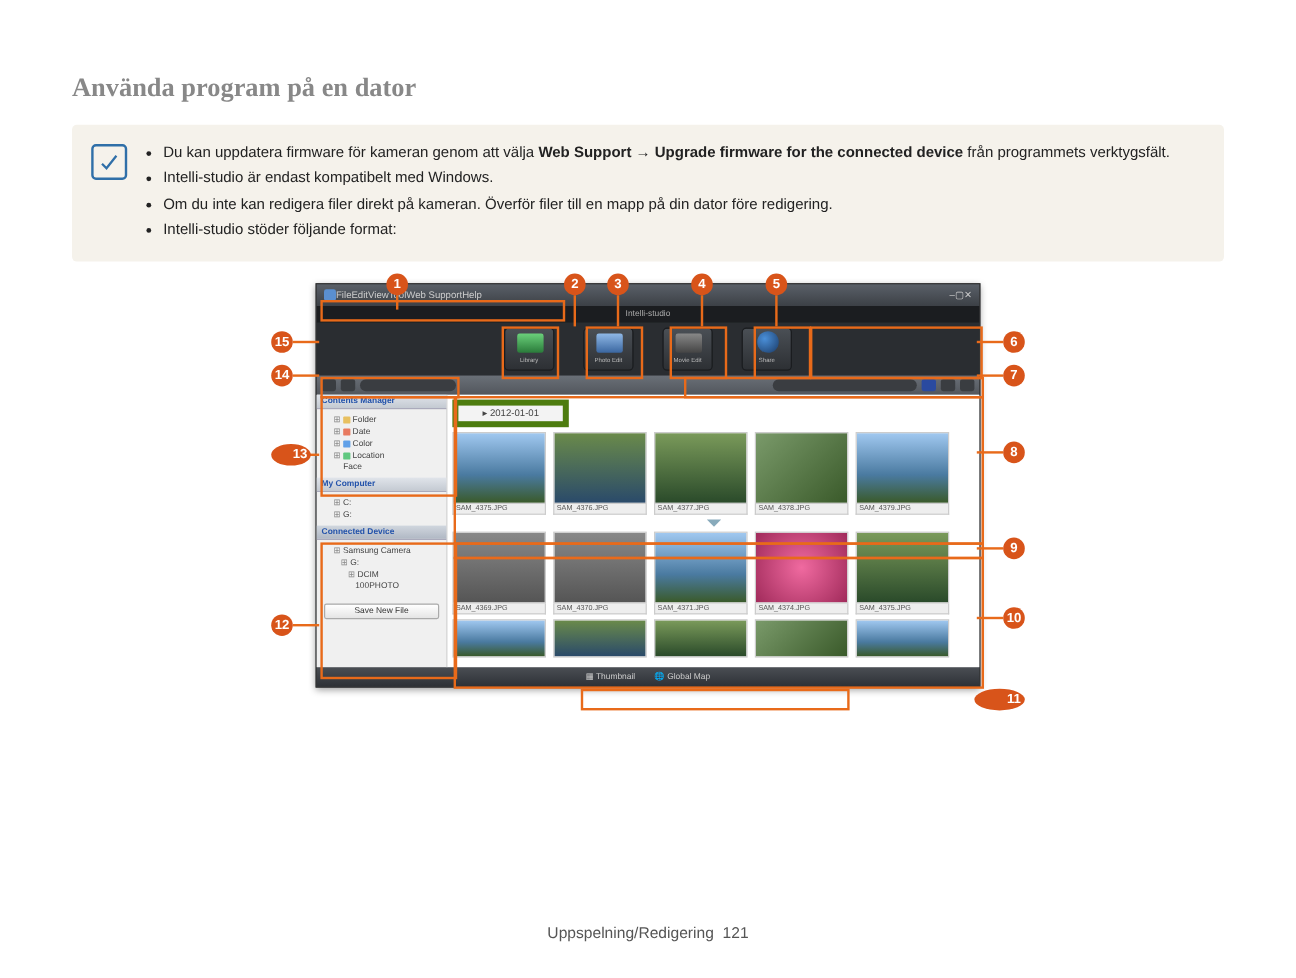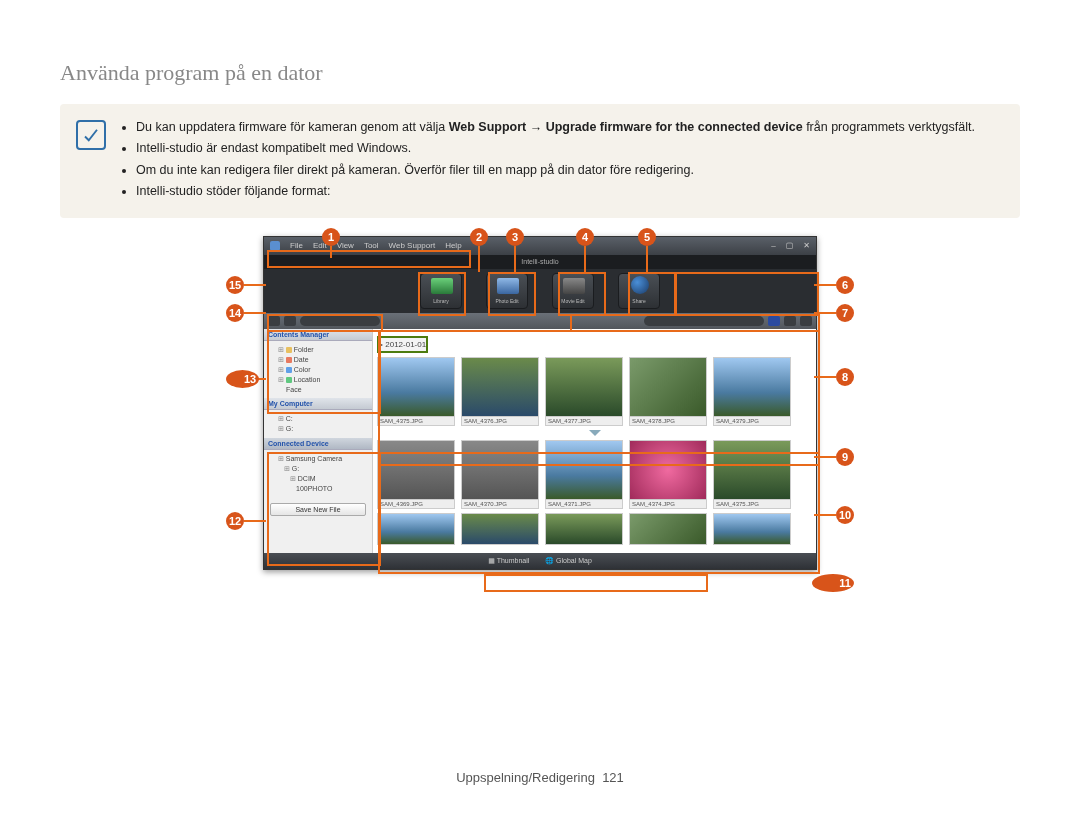--- a/index.html
+++ b/index.html
@@ -10,21 +10,21 @@
     width: 1080px;
     height: 815px;
     position: relative;
     color: #333;
   }
   .page {
     padding: 60px 60px 0 60px;
   }
   .page-title {
     font-size: 22px;
-    font-weight: 400;
+    font-weight: 700;
     color: #888;
     font-family: "Times New Roman", serif;
     margin: 0 0 18px 0;
   }
   .section-pill {
     display: inline-block;
     background: #545554;
     color: #fff;
     border-radius: 16px;
     padding: 6px 18px;
@@ -71,21 +71,20 @@
     border: 1px solid #333;
     background: #3a3e43;
     box-shadow: 0 2px 6px rgba(0,0,0,0.4);
     position: relative;
   }
   .menubar {
     height: 18px;
     background: linear-gradient(#5a6068, #3c4046);
     display: flex;
     align-items: center;
-    gap: 10px;
     padding: 0 6px;
     font-size: 8px;
     color: #ccc;
   }
   .menubar .spacer { flex: 1; }
   .branding-bar {
     height: 14px;
     background: #1b1d20;
     color: #aaa;
     font-size: 7px;
@@ -163,23 +162,23 @@
 
   .gallery {
     flex: 1;
     background: #fff;
     padding: 4px;
     overflow: hidden;
   }
   .date-hdr {
     font-size: 8px;
     color: #444;
-    padding: 2px 0;
+    padding: 2px 20px;
     background: #f3f3f3;
-    border: 2px solid #4d7c0f;
+    border: 5px solid #4d7c0f;
     margin-bottom: 4px;
     display: inline-block;
   }
   .thumb-row { display: flex; gap: 6px; margin-bottom: 4px; }
   .thumb {
     width: 76px;
     height: 58px;
     border: 1px solid #ccc;
     background: linear-gradient(135deg, #7a9a6a, #3a5a2a);
     position: relative;

